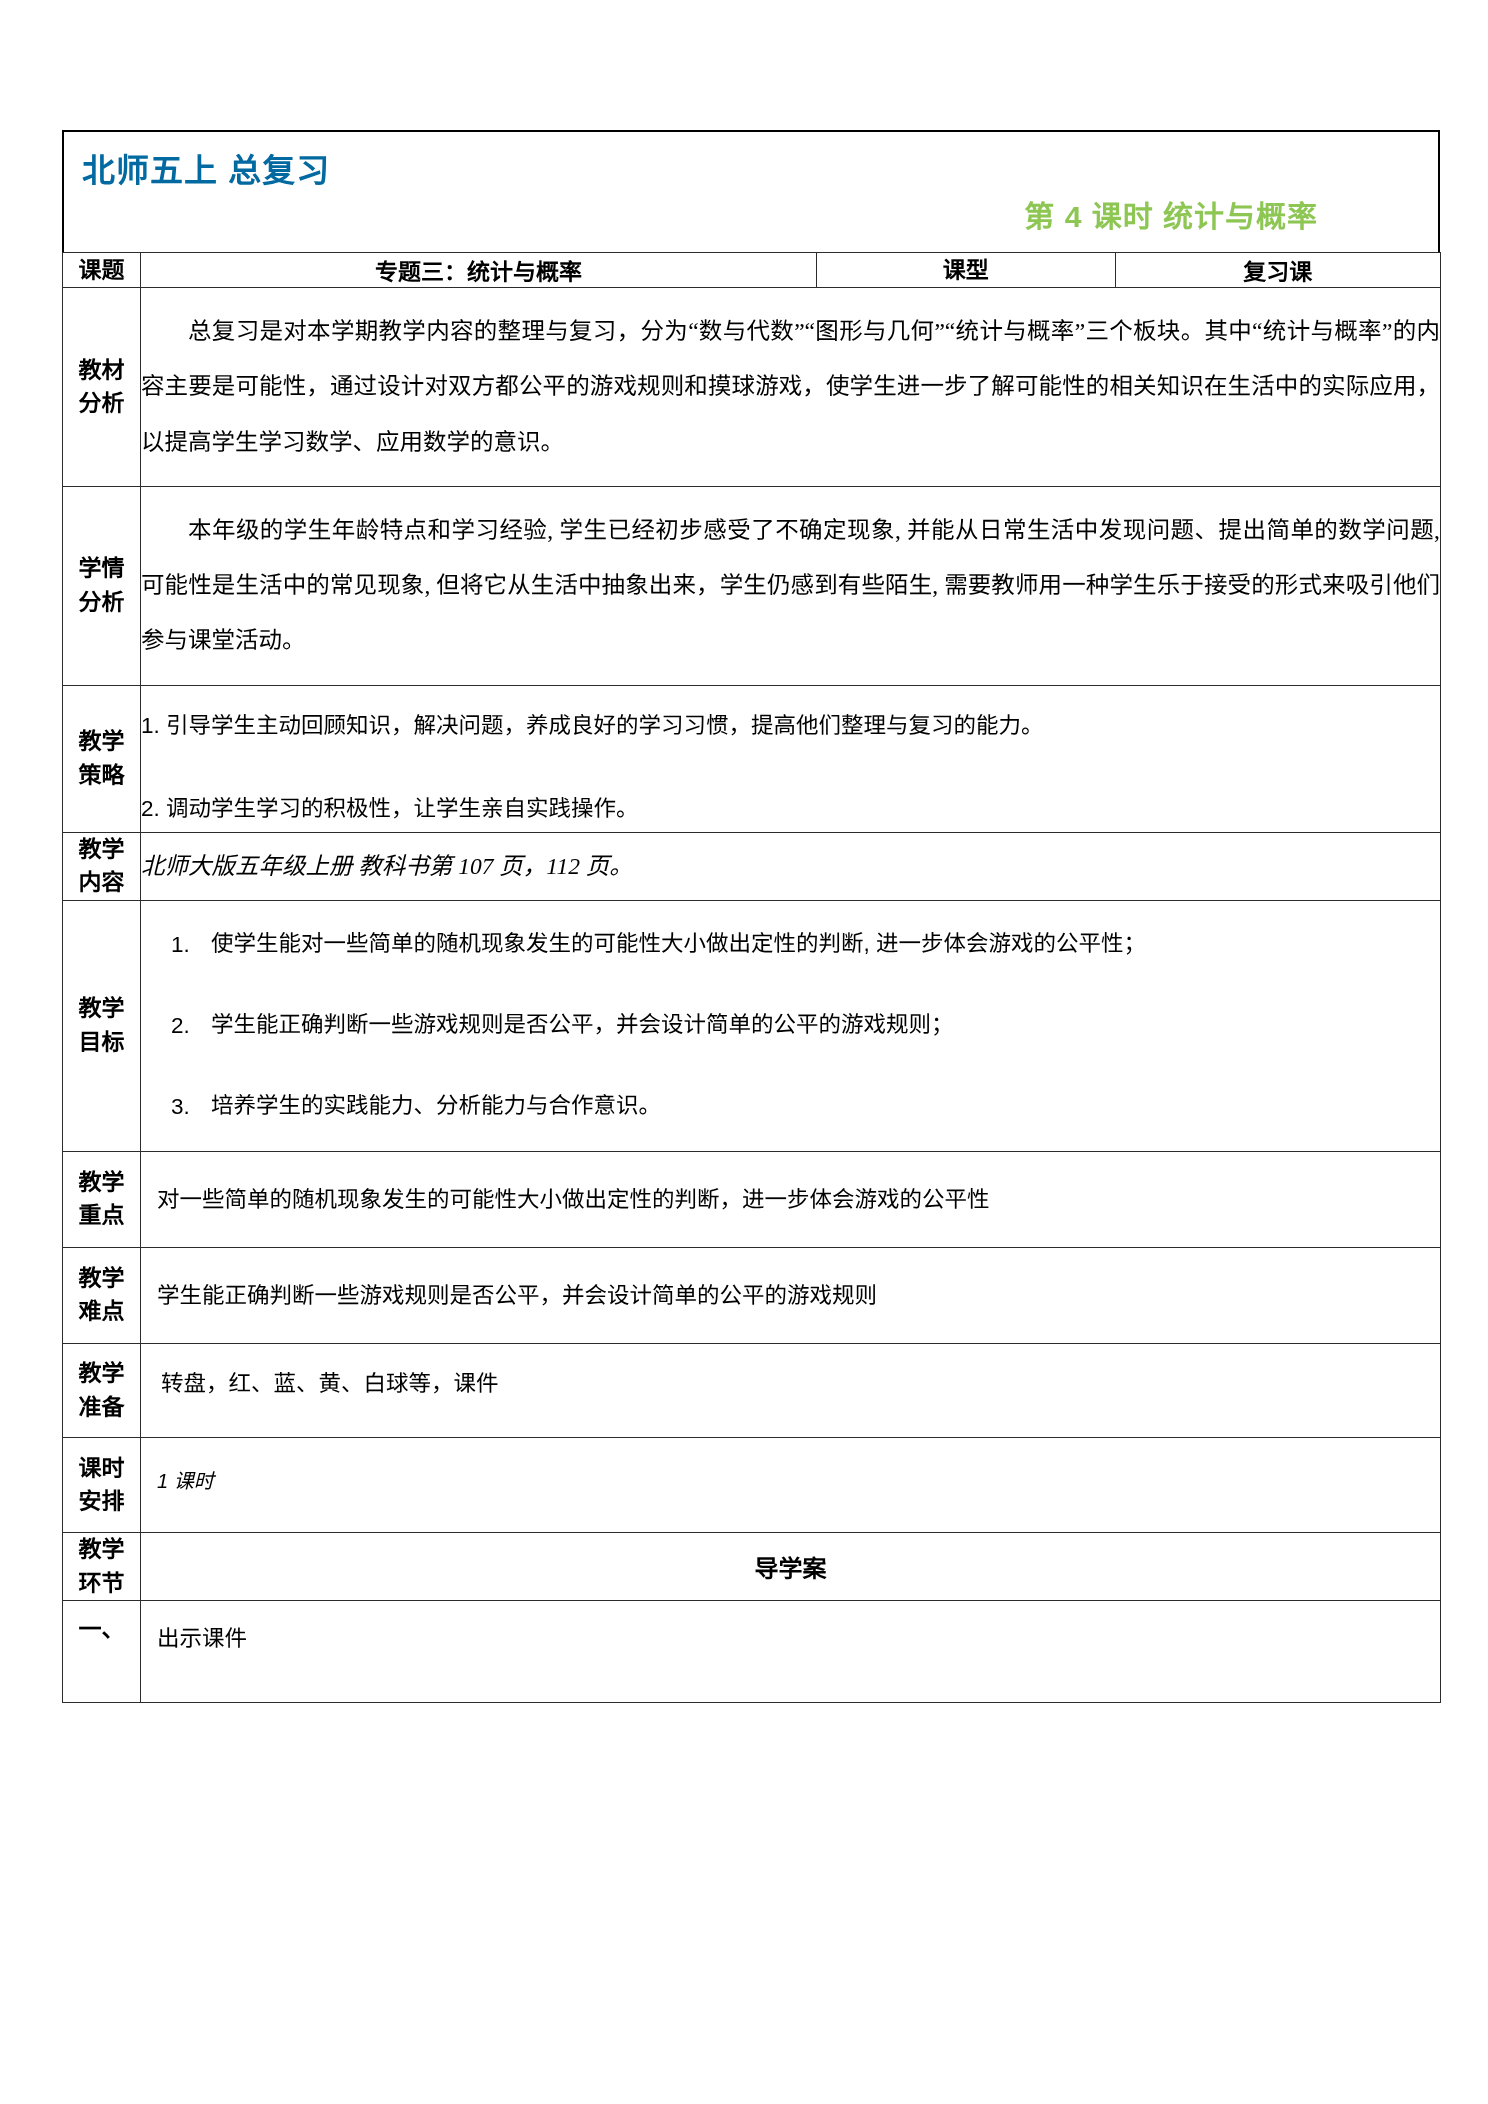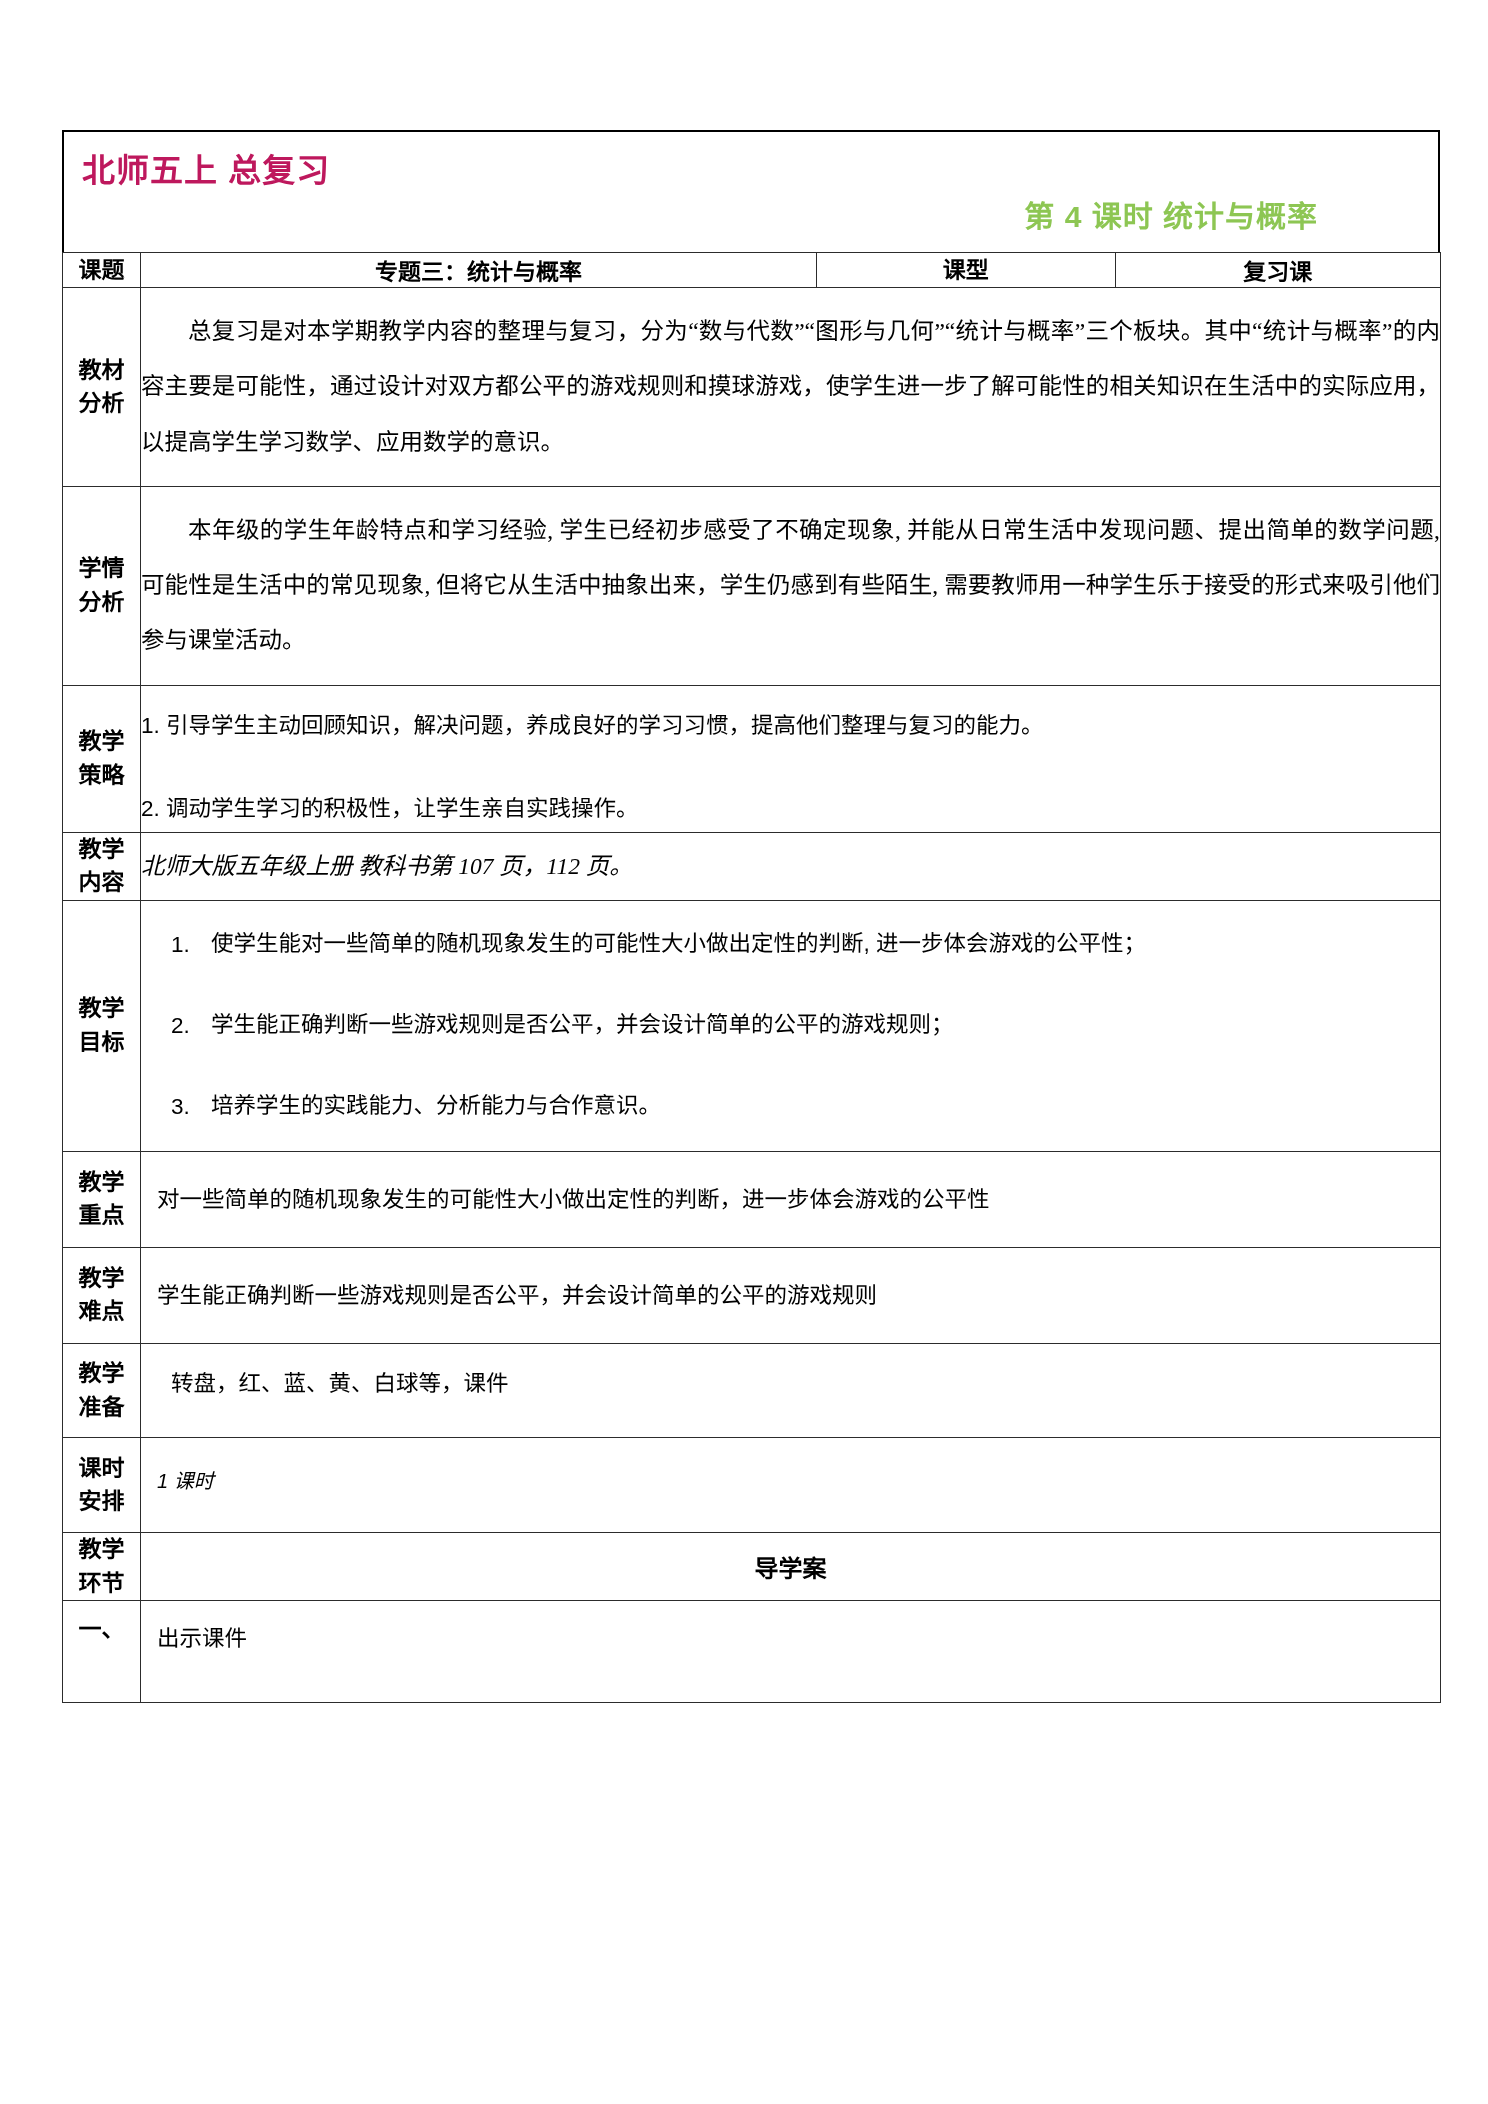--- a/index.html
+++ b/index.html
@@ -38,21 +38,21 @@
     border-top: 2px solid #000;
     box-sizing: border-box;
     padding: 18px 0 6px 0;
     background: #ffffff;
   }
   .heading-line1 {
     font-family: "Liberation Sans", "DejaVu Sans", sans-serif;
     font-weight: bold;
     font-size: 33px;
     line-height: 1.25;
-    color: #be185d;
+    color: #0369a1;
     padding-left: 18px;
     letter-spacing: 1px;
   }
   .heading-line2 {
     font-family: "Liberation Sans", "DejaVu Sans", sans-serif;
     font-weight: bold;
     font-size: 30px;
     line-height: 1.3;
     color: #8DC653;
     text-align: right;
@@ -270,21 +270,21 @@
             <div>难点</div>
           </td>
           <td class="cell cell-sans" style="font-size:22.5px;padding:24px 14px 24px 16px;">学生能正确判断一些游戏规则是否公平，并会设计简单的公平的游戏规则</td>
         </tr>
 
         <tr>
           <td class="lbl">
             <div>教学</div>
             <div>准备</div>
           </td>
-          <td class="cell cell-sans" style="font-size:22.5px;padding:16px 14px 30px 30px;vertical-align:top;">转盘，红、蓝、黄、白球等，课件</td>
+          <td class="cell cell-sans" style="font-size:22.5px;padding:16px 14px 30px 20px;vertical-align:top;">转盘，红、蓝、黄、白球等，课件</td>
         </tr>
 
         <tr>
           <td class="lbl">
             <div>课时</div>
             <div>安排</div>
           </td>
           <td class="cell cell-sans" style="font-size:20px;padding:22px 14px 30px 16px;vertical-align:top;font-style:italic;">1 课时</td>
         </tr>
 

